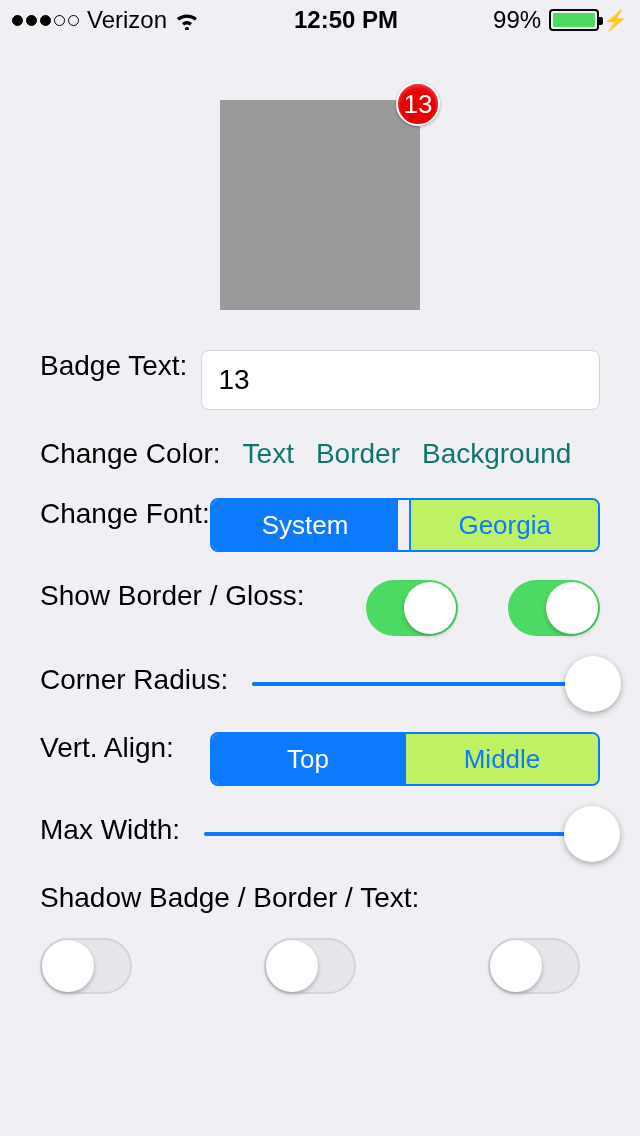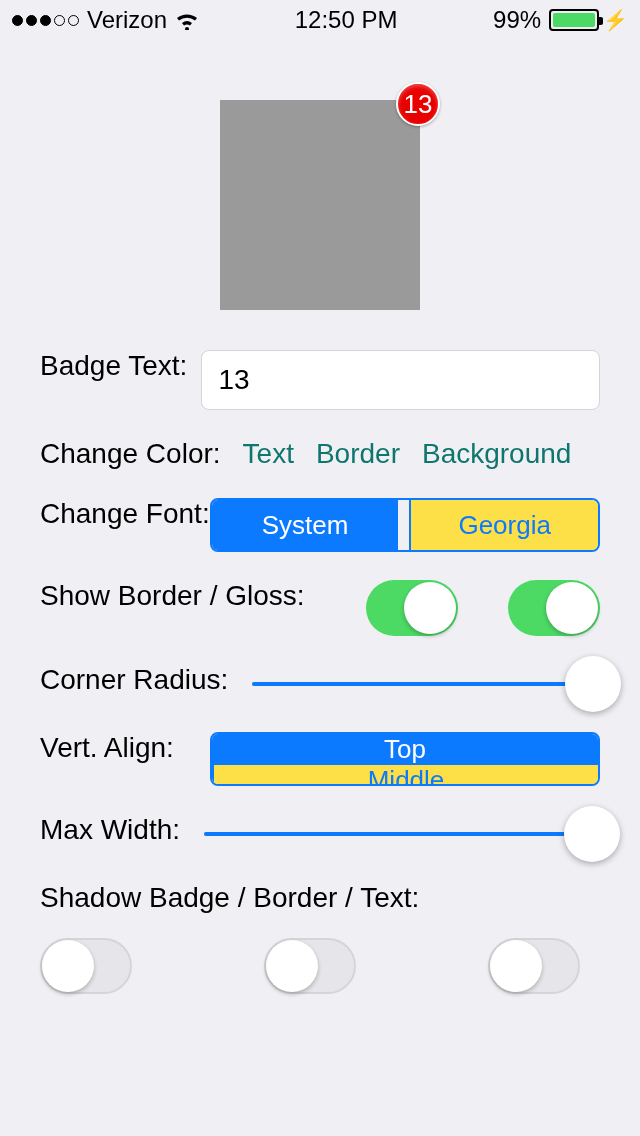--- a/index.html
+++ b/index.html
@@ -22,21 +22,21 @@
     .statusbar .left, .statusbar .right { display: flex; align-items: center; gap: 8px; }
     .signal-dots { display: flex; gap: 3px; }
     .signal-dots span { width: 11px; height: 11px; border-radius: 50%; border: 1.5px solid #000; }
     .signal-dots span.filled { background: #000; }
     .wifi-icon svg { display: block; }
     .battery-wrap { display: flex; align-items: center; gap: 4px; }
     .battery { width: 50px; height: 22px; border: 2px solid #000; border-radius: 4px; position: relative; padding: 2px; }
     .battery::after { content: ""; position: absolute; right: -6px; top: 6px; width: 4px; height: 8px; background: #000; border-radius: 0 2px 2px 0; }
     .battery-fill { background: #4cd964; height: 100%; width: 99%; border-radius: 2px; }
     .bolt { font-size: 20px; }
-    .statusbar .center { font-weight: 400; }
+    .statusbar .center { font-weight: 700; }
     .preview-zone { display: flex; justify-content: center; padding: 60px 0 40px 0; }
     .preview-box { position: relative; width: 200px; height: 210px; background: #9a9a9a; }
     .badge-preview {
       position: absolute; top: -18px; right: -20px;
       min-width: 44px; height: 44px;
       background: #e90000;
       border-radius: 22px;
       color: #fff; font-size: 26px;
       display: flex; align-items: center; justify-content: center;
       border: 2px solid #fff;
@@ -62,21 +62,21 @@
       display: flex;
       border: 2px solid #0b7aff;
       border-radius: 8px;
       overflow: hidden;
       height: 54px;
     }
     .segmented.font { margin-left: auto; width: 400px; gap: 11px; }
     .segmented .seg {
       flex: 1; display: flex; align-items: center; justify-content: center;
       color: #0b7aff; font-size: 26px; cursor: pointer;
-      background: #fde047;
+      background: #bef264;
     }
     .segmented .seg + .seg { border-left: 2px solid #0b7aff; }
     .segmented .seg.active { background: #0b7aff; color: #fff; }
     .toggles { display: flex; gap: 50px; margin-left: auto; }
     .switch {
       width: 92px; height: 56px; border-radius: 28px;
       position: relative; cursor: pointer;
     }
     .switch.on { background: #4cd964; }
     .switch.off { background: #e5e5ea; border: 2px solid #d5d5d9; }
@@ -92,21 +92,21 @@
       display: flex; align-items: center;
     }
     .slider-track { flex: 1; height: 4px; background: #b8b8bc; border-radius: 2px; position: relative; }
     .slider-fill { position: absolute; left: 0; top: 0; height: 100%; background: #0b7aff; border-radius: 2px; }
     .slider-thumb {
       position: absolute; width: 56px; height: 56px; border-radius: 50%;
       background: #fff; top: 50%; transform: translate(-50%, -50%);
       box-shadow: 0 2px 6px rgba(0,0,0,0.3);
     }
     .segmented.halign { margin-left: auto; width: 370px; }
-    .segmented.valign { margin-left: auto; width: 390px; flex-direction: column; }
+    .segmented.valign { margin-left: auto; width: 390px; }
     .shadow-row-label { font-size: 28px; margin-bottom: 24px; }
     .shadow-switches { display: flex; justify-content: space-between; margin-right: 20px; }
   </style>
 </head>
 <body>
 
 <div class="statusbar">
   <div class="left">
     <div class="signal-dots">
       <span class="filled"></span>

